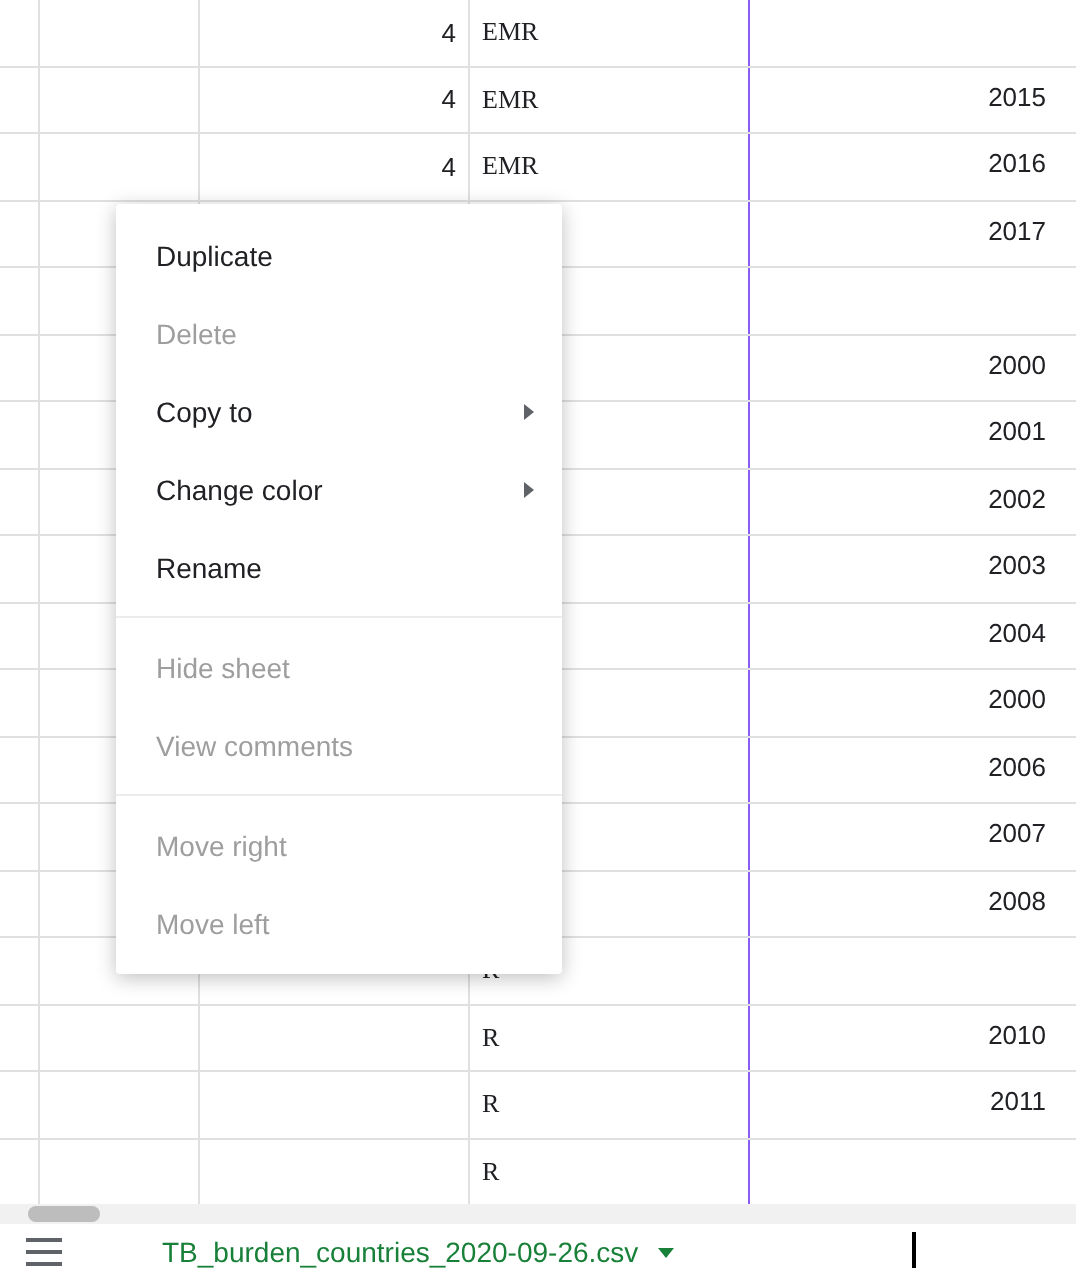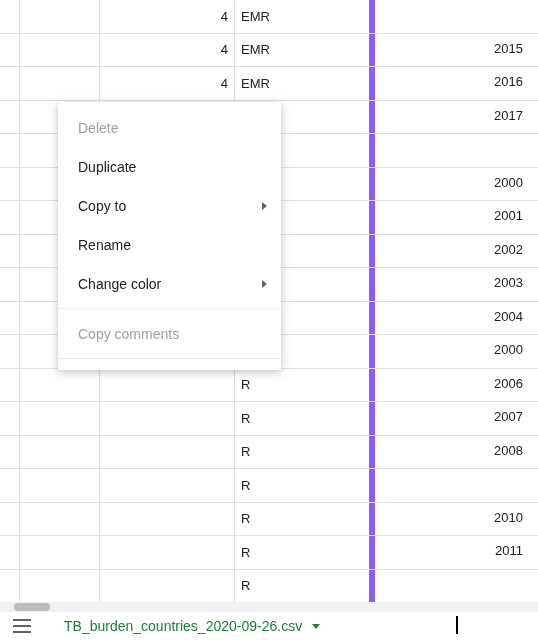--- a/index.html
+++ b/index.html
@@ -40,24 +40,25 @@
     .c2 {
       width: 135px;
       border-right: 1px solid #e0e0e0;
       display: flex;
       align-items: center;
       justify-content: flex-end;
       padding-right: 6px;
     }
     .c3 {
       width: 140px;
-      border-right: 6px solid #8b5cf6;
+      border-right: 1px solid #8b5cf6;
       display: flex;
       align-items: center;
       padding-left: 6px;
+      font-family: Liberation Serif, serif;
     }
     .c4 {
       flex: 1;
       border-right: 1px solid #e0e0e0;
       display: flex;
       align-items: center;
       justify-content: flex-end;
       padding-right: 14px;
       margin-top: 48px;
     }
@@ -78,20 +79,21 @@
       border-radius: 4px;
     }
     .tabbar {
       position: absolute;
       left: 0; right: 0; bottom: 0;
       height: 28px;
       display: flex;
       align-items: center;
       padding-left: 8px;
       background: #fff;
+      gap: 17px;
     }
     .all-sheets {
       width: 28px;
       height: 24px;
       display: flex;
       align-items: center;
       justify-content: center;
       color: #5f6368;
       margin-right: 28px;
     }
@@ -300,29 +302,32 @@
       <rect x="0" y="12" width="18" height="2" fill="#5f6368"></rect>
     </svg>
   </div>
   <div class="sheet-tab">
     <span>TB_burden_countries_2020-09-26.csv</span>
     <span class="dd"></span>
   </div>
 </div>
 
 <div class="menu">
+  <div class="menu-item">Duplicate</div>
   <div class="menu-item disabled">Delete</div>
-  <div class="menu-item">Duplicate</div>
   <div class="menu-item">
     <span>Copy to</span>
     <span class="submenu-arrow"></span>
   </div>
-  <div class="menu-item">Rename</div>
   <div class="menu-item">
     <span>Change color</span>
     <span class="submenu-arrow"></span>
   </div>
+  <div class="menu-item">Rename</div>
   <div class="menu-sep"></div>
-  <div class="menu-item disabled">Copy comments</div>
+  <div class="menu-item disabled">Hide sheet</div>
+  <div class="menu-item disabled">View comments</div>
   <div class="menu-sep"></div>
+  <div class="menu-item disabled">Move right</div>
+  <div class="menu-item disabled">Move left</div>
 </div>
 
 <div class="caret"></div>
 
 </body></html>

